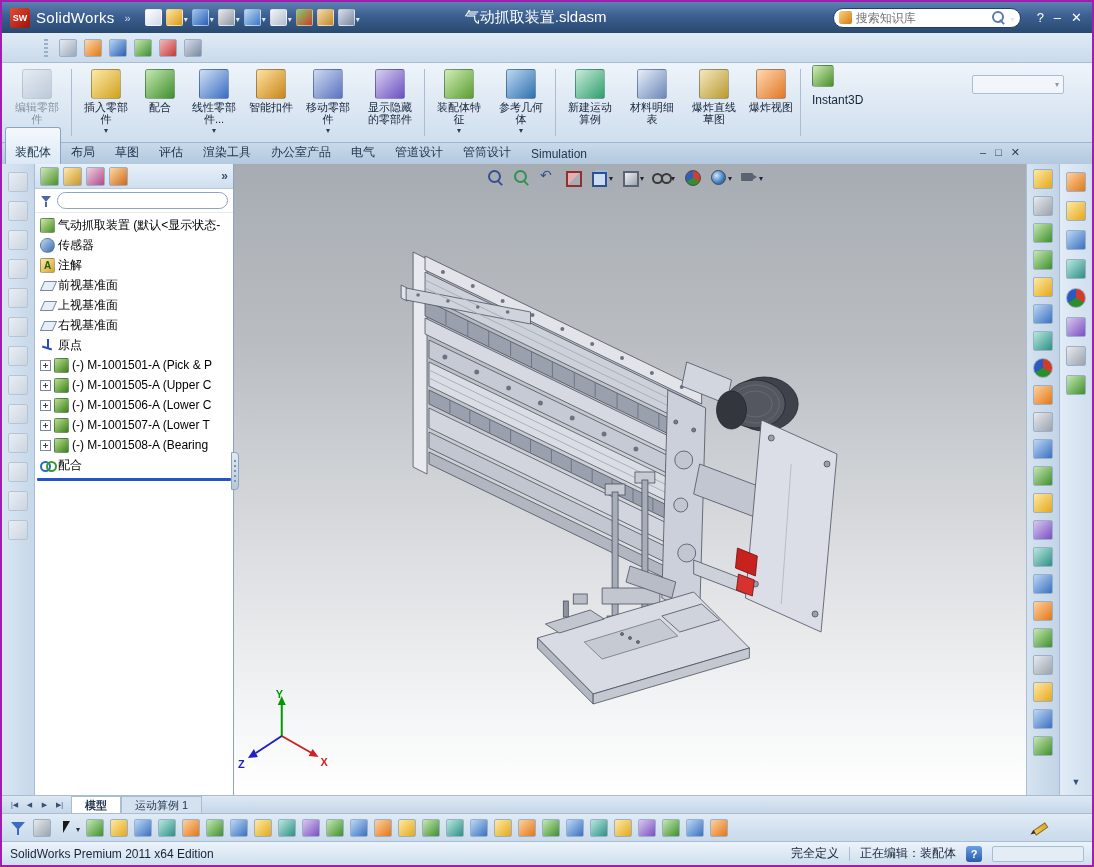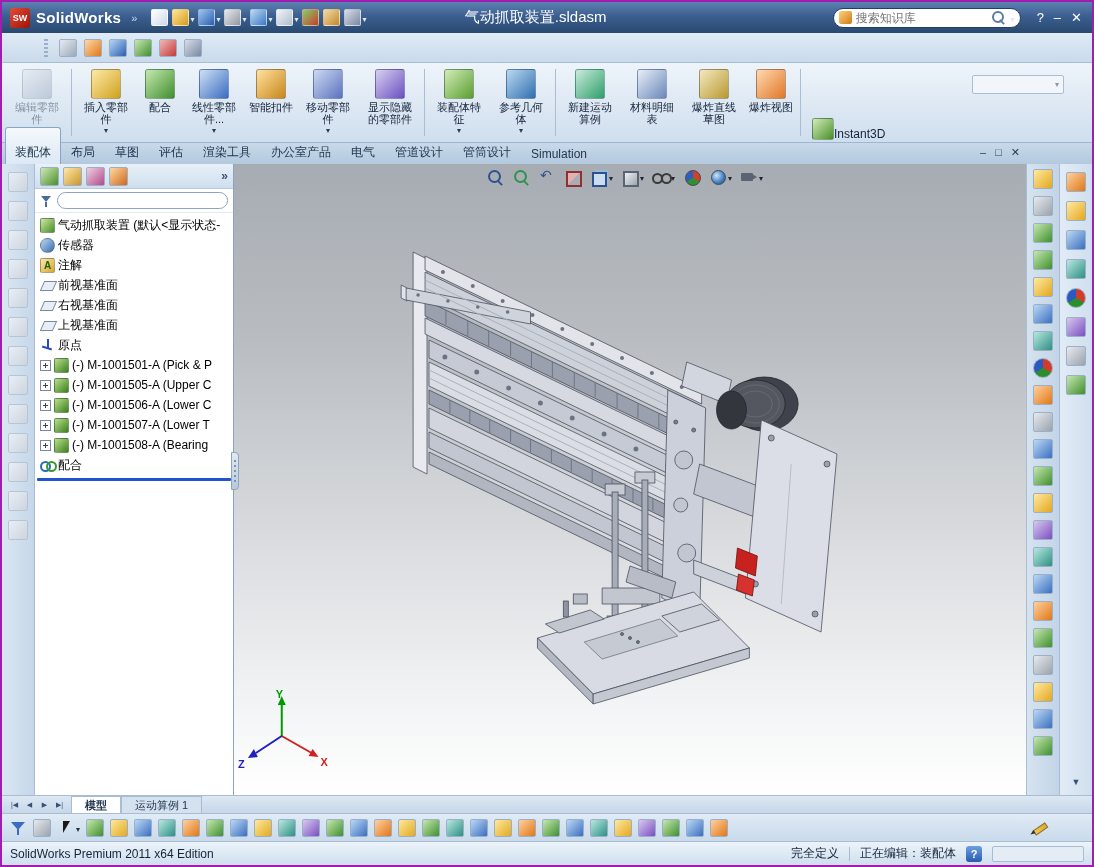--- a/index.html
+++ b/index.html
@@ -3,21 +3,21 @@
 <meta charset="utf-8">
 <style>
 *{margin:0;padding:0;box-sizing:border-box}
 html,body{width:1094px;height:867px;overflow:hidden}
 body{font-family:"Liberation Sans","DejaVu Sans",sans-serif;font-size:12px;background:#6a8cb8}
 .window{position:absolute;inset:0;border:2px solid #a21caf;display:flex;flex-direction:column;background:#d2e0ee}
 
 
 .titlebar{height:31px;background:linear-gradient(180deg,#5d81b0 0%,#3c5f91 45%,#28496f 100%);display:flex;align-items:center;padding:0 8px;gap:4px;color:#fff;position:relative;flex:none}
 .logo-badge{width:20px;height:20px;background:linear-gradient(135deg,#e84a36,#9c1406);border-radius:3px;color:#fff;font-weight:bold;font-size:9px;display:flex;align-items:center;justify-content:center;flex:none}
-.app-name{font-size:15px;font-weight:bold;letter-spacing:.3px;margin-left:2px}
+.app-name{font-size:15px;font-weight:normal;letter-spacing:.3px;margin-left:2px}
 .chev{color:#cdd9ea;margin:0 8px 0 6px;font-size:11px}
 .tbtn{display:flex;align-items:center;height:24px;padding:0 2px;border-radius:2px;flex:none}
 .tico{width:17px;height:17px;border-radius:2px;border:1px solid rgba(255,255,255,.35);background:linear-gradient(135deg,var(--a,#eee),var(--b,#99a))}
 .t-new{--a:#ffffff;--b:#cfd8e8}.t-open{--a:#ffe596;--b:#d89b1e}.t-save{--a:#9ec4f0;--b:#2a5fb0}
 .t-print{--a:#e8e8ea;--b:#8f97a2}.t-undo{--a:#bcd8f0;--b:#3a78c8}.t-select{--a:#f2f4f8;--b:#b0bccc}
 .t-rebuild{--a:#7fd06a;--b:#d03a2a}.t-props{--a:#f5d9a8;--b:#c08a2a}.t-options{--a:#d8dde8;--b:#7a88a0}
 .caret::after{content:"▾";font-size:8px}
 .titlebar .caret{color:#dfe8f4;margin-left:1px}
 .doc-title{position:absolute;left:50%;transform:translateX(-58%);font-size:15px;color:#fff;white-space:nowrap}
 .search-box{margin-left:auto;display:flex;align-items:center;background:#fff;border:1px solid #203f68;border-radius:10px;height:20px;width:188px;padding:0 5px;gap:4px;flex:none}
@@ -39,21 +39,21 @@
 
 
 .ribbon{height:80px;background:linear-gradient(#eef4fa,#cfdeee);border-bottom:1px solid #9fb6cf;position:relative;display:flex;align-items:stretch;padding:2px 4px;flex:none}
 .ribbon-items{display:flex;align-items:stretch}
 .rbtn{display:flex;flex-direction:column;align-items:center;padding:4px 4px 1px;max-width:62px;min-width:46px;cursor:pointer;overflow:hidden}
 .ric{width:30px;height:30px;border-radius:3px;background:linear-gradient(135deg,var(--a,#dde),var(--b,#89a));flex:none;border:1px solid rgba(60,80,110,.35)}
 .rlabel{font-size:11px;line-height:12px;text-align:center;color:#15243a;margin-top:2px;word-break:break-all}
 .rbtn .caret{color:#2a3c55;height:9px;line-height:9px}
 .rbtn.disabled{opacity:.45}
 .rbtn.sep{min-width:1px;max-width:1px;width:1px;padding:0;margin:4px 3px;background:#aabdd2}
-.rbtn.wide{flex-direction:row;align-items:flex-end;max-width:none;padding:0 8px}
+.rbtn.wide{flex-direction:column;align-items:flex-start;gap:5px;max-width:none;padding:0 8px}
 .rbtn.wide .ric{width:22px;height:22px}
 .rbtn.wide .rlabel{font-size:12px;word-break:normal}
 .r-edit{--a:#dfe5ee;--b:#93a3b8}.r-insert{--a:#ffe9a8;--b:#cfa21e}.r-mate{--a:#c6e8b0;--b:#3f8f2e}
 .r-pattern{--a:#cfe0f5;--b:#3a6cc0}.r-fastener{--a:#ffe2a0;--b:#c8861a}.r-move{--a:#cfd9f0;--b:#5a72c0}
 .r-hidden{--a:#d8d0f0;--b:#6a4fc0}.r-asmfeat{--a:#d2ecb8;--b:#5a9e2f}.r-refgeo{--a:#bcd8f0;--b:#2f6fb0}
 .r-motion{--a:#c8ecdc;--b:#2f9e6a}.r-bom{--a:#e8eef8;--b:#6a88b8}.r-explode{--a:#ffd8b0;--b:#e07828}
 .r-expline{--a:#f5e8c0;--b:#b89a30}.r-i3d{--a:#d2ecb8;--b:#4a8f2a}
 .ribbon-combo{position:absolute;right:28px;top:12px;width:92px;height:19px;background:#f2f5f9;border:1px solid #aabdd2;border-radius:2px;display:flex;align-items:center;justify-content:flex-end;padding:0 4px;color:#8a97a8}
 
 
@@ -402,26 +402,26 @@
             <span class="tlabel">注解</span>
           </div>
             <div class="trow">
 
             <span class="ti ti-plane"></span>
             <span class="tlabel">前视基准面</span>
           </div>
             <div class="trow">
 
             <span class="ti ti-plane"></span>
+            <span class="tlabel">上视基准面</span>
+          </div>
+            <div class="trow">
+
+            <span class="ti ti-plane"></span>
             <span class="tlabel">右视基准面</span>
-          </div>
-            <div class="trow">
-
-            <span class="ti ti-plane"></span>
-            <span class="tlabel">上视基准面</span>
           </div>
             <div class="trow">
 
             <span class="ti ti-origin"></span>
             <span class="tlabel">原点</span>
           </div>
             <div class="trow">
             <span class="exp"></span>
             <span class="ti ti-comp"></span>
             <span class="tlabel">(-) M-1001501-A (Pick &amp; P</span>

